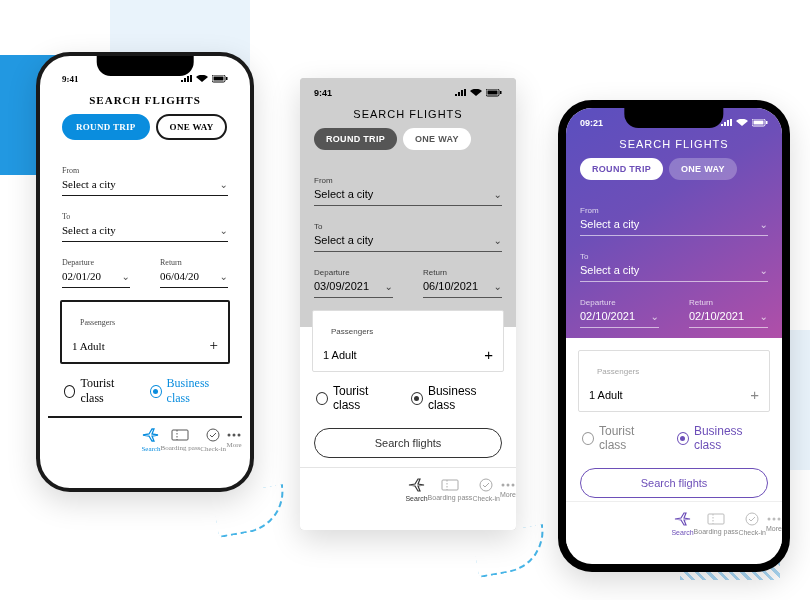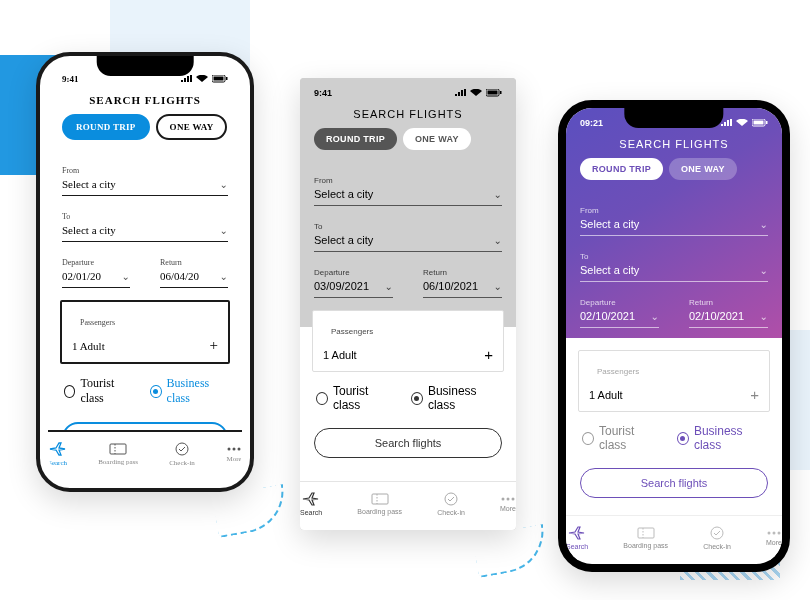--- a/index.html
+++ b/index.html
@@ -26,21 +26,21 @@
   .row2>div{flex:1}
   .card{margin:12px 12px 0;border:1px solid #ddd;border-radius:2px;padding:8px 10px;background:#fff}
   .card .lbl{margin:8px}
   .card .line{display:flex;justify-content:space-between;align-items:center;font-size:11px;padding-top:2px}
   .plus{font-size:15px;font-weight:300}
   .radios{display:flex;gap:18px;padding:12px 16px;font-size:12px;align-items:center}
   .radio{display:flex;align-items:center;gap:5px}
   .rcirc{width:11px;height:11px;border:1.5px solid;border-radius:50%;display:flex;align-items:center;justify-content:center}
   .rdot{width:5px;height:5px;border-radius:50%}
   .cta{margin:4px 14px 0;border:1.5px solid;border-radius:18px;text-align:center;font-size:11px;padding:8px 0}
-  .tabbar{position:absolute;bottom:4px;left:0;right:0;display:flex;justify-content:space-between;align-items:center;border-top:1px solid #e4e4e4;background:#fff;height:44px}
+  .tabbar{position:absolute;bottom:18px;left:0;right:0;display:flex;justify-content:flex-end;align-items:center;border-top:1px solid #e4e4e4;background:#fff;height:44px}
   .titem{display:flex;flex-direction:column;align-items:center;gap:3px;font-size:7px;color:#888}
   .titem.active{color:#333}
   .titem svg{display:block}
   
   .sketch{font-family:'Comic Sans MS','Marker Felt',cursive}
   .sketch .screen{background:#fff}
   .sketch .fld{border-color:#1a1a1a}
   .sketch .pill{border:2px solid #1a1a1a}
   .sketch .cta{border-color:#0a8dde;color:#0a8dde;border-width:2px}
   

